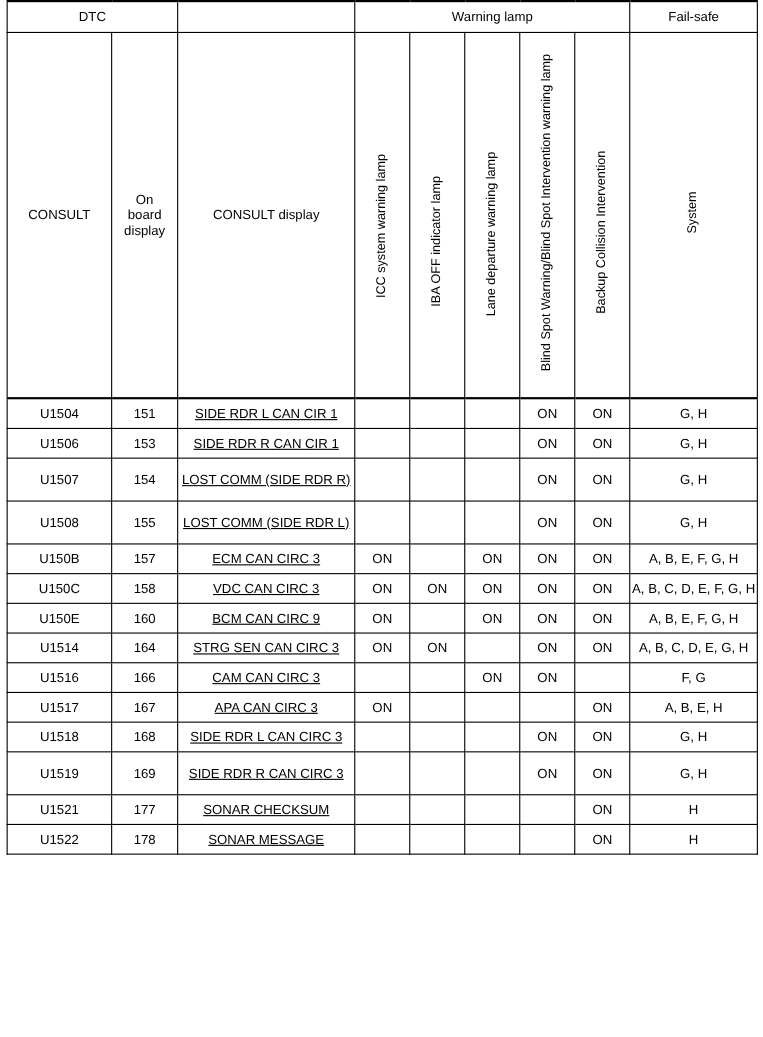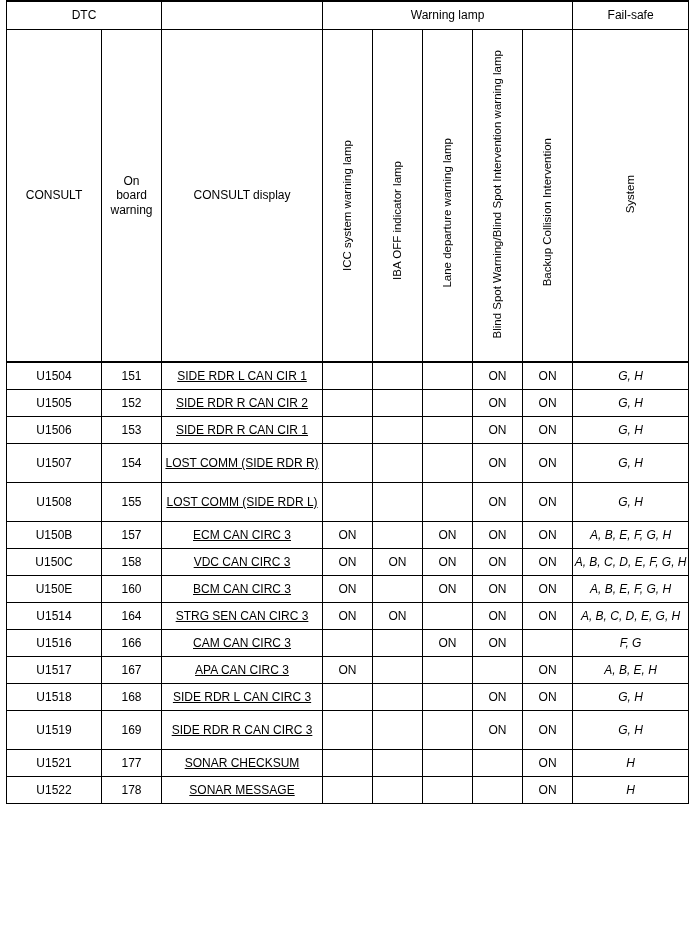--- a/index.html
+++ b/index.html
@@ -101,21 +101,20 @@
     padding: 1px 2px;
     text-decoration: underline;
   }
   td.lamp {
     font-size: 12px;
   }
   td.failsafe {
     text-align: left;
     padding-left: 5px;
     font-size: 12px;
-    font-style: italic;
   }
   tr.row-1 td { height: 26px; }
   tr.row-2 td { height: 38px; }
 </style>
 </head>
 <body>
 
 <div class="sheet">
 
   <table class="dtc-table">
@@ -138,21 +137,21 @@
         <th class="group-head top-rule" colspan="5">Warning lamp</th>
         <th class="group-head top-rule">Fail-safe</th>
       </tr>
 
       <tr>
         <th class="lhead head-bottom">CONSULT</th>
 
         <th class="lhead head-bottom">
           <span class="multi">On</span>
           <span class="multi">board</span>
-          <span class="multi">warning</span>
+          <span class="multi">display</span>
         </th>
 
         <th class="lhead head-bottom">CONSULT display</th>
 
         <th class="vhead vh-icc head-bottom">
           <span class="vhead-inner">ICC system warning lamp</span>
         </th>
 
         <th class="vhead vh-iba head-bottom">
           <span class="vhead-inner">IBA OFF indicator lamp</span>
@@ -174,31 +173,20 @@
           <span class="vhead-inner">System</span>
         </th>
       </tr>
     </thead>
 
     <tbody id="table-body">
         <tr class="row-1">
           <td class="dtc-code">U1504</td>
           <td class="onboard">151</td>
           <td class="consult-display">SIDE RDR L CAN CIR 1</td>
-          <td class="lamp"></td>
-          <td class="lamp"></td>
-          <td class="lamp"></td>
-          <td class="lamp">ON</td>
-          <td class="lamp">ON</td>
-          <td class="failsafe">G, H</td>
-        </tr>
-        <tr class="row-1">
-          <td class="dtc-code">U1505</td>
-          <td class="onboard">152</td>
-          <td class="consult-display">SIDE RDR R CAN CIR 2</td>
           <td class="lamp"></td>
           <td class="lamp"></td>
           <td class="lamp"></td>
           <td class="lamp">ON</td>
           <td class="lamp">ON</td>
           <td class="failsafe">G, H</td>
         </tr>
         <tr class="row-1">
           <td class="dtc-code">U1506</td>
           <td class="onboard">153</td>
@@ -250,21 +238,21 @@
           <td class="lamp">ON</td>
           <td class="lamp">ON</td>
           <td class="lamp">ON</td>
           <td class="lamp">ON</td>
           <td class="lamp">ON</td>
           <td class="failsafe">A, B, C, D, E, F, G, H</td>
         </tr>
         <tr class="row-1">
           <td class="dtc-code">U150E</td>
           <td class="onboard">160</td>
-          <td class="consult-display">BCM CAN CIRC 3</td>
+          <td class="consult-display">BCM CAN CIRC 9</td>
           <td class="lamp">ON</td>
           <td class="lamp"></td>
           <td class="lamp">ON</td>
           <td class="lamp">ON</td>
           <td class="lamp">ON</td>
           <td class="failsafe">A, B, E, F, G, H</td>
         </tr>
         <tr class="row-1">
           <td class="dtc-code">U1514</td>
           <td class="onboard">164</td>

